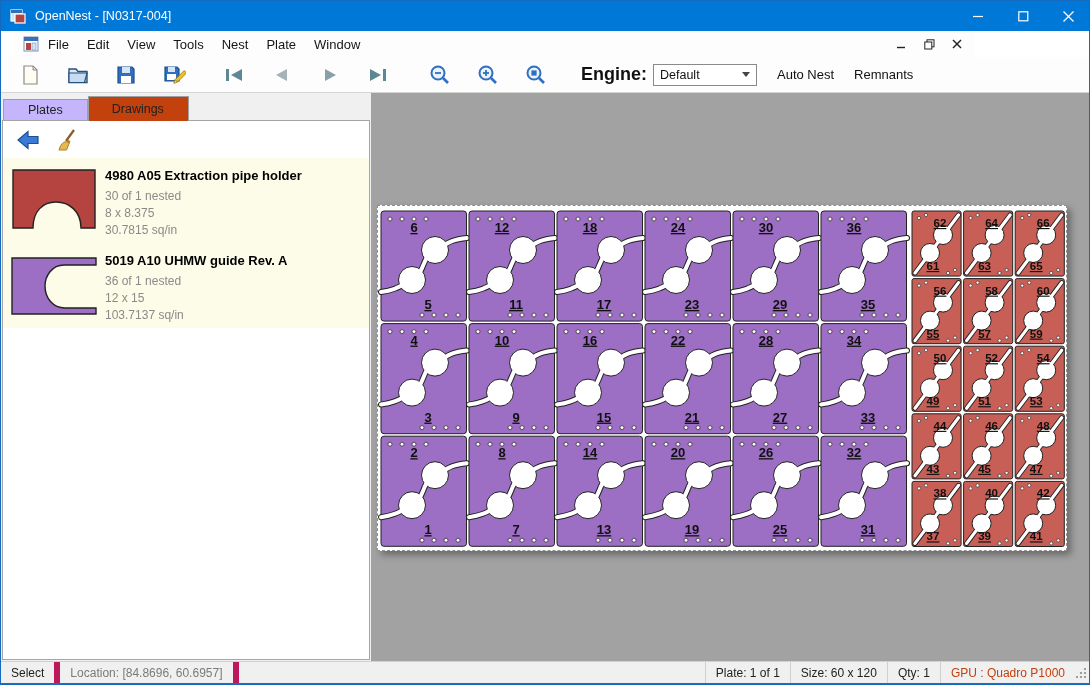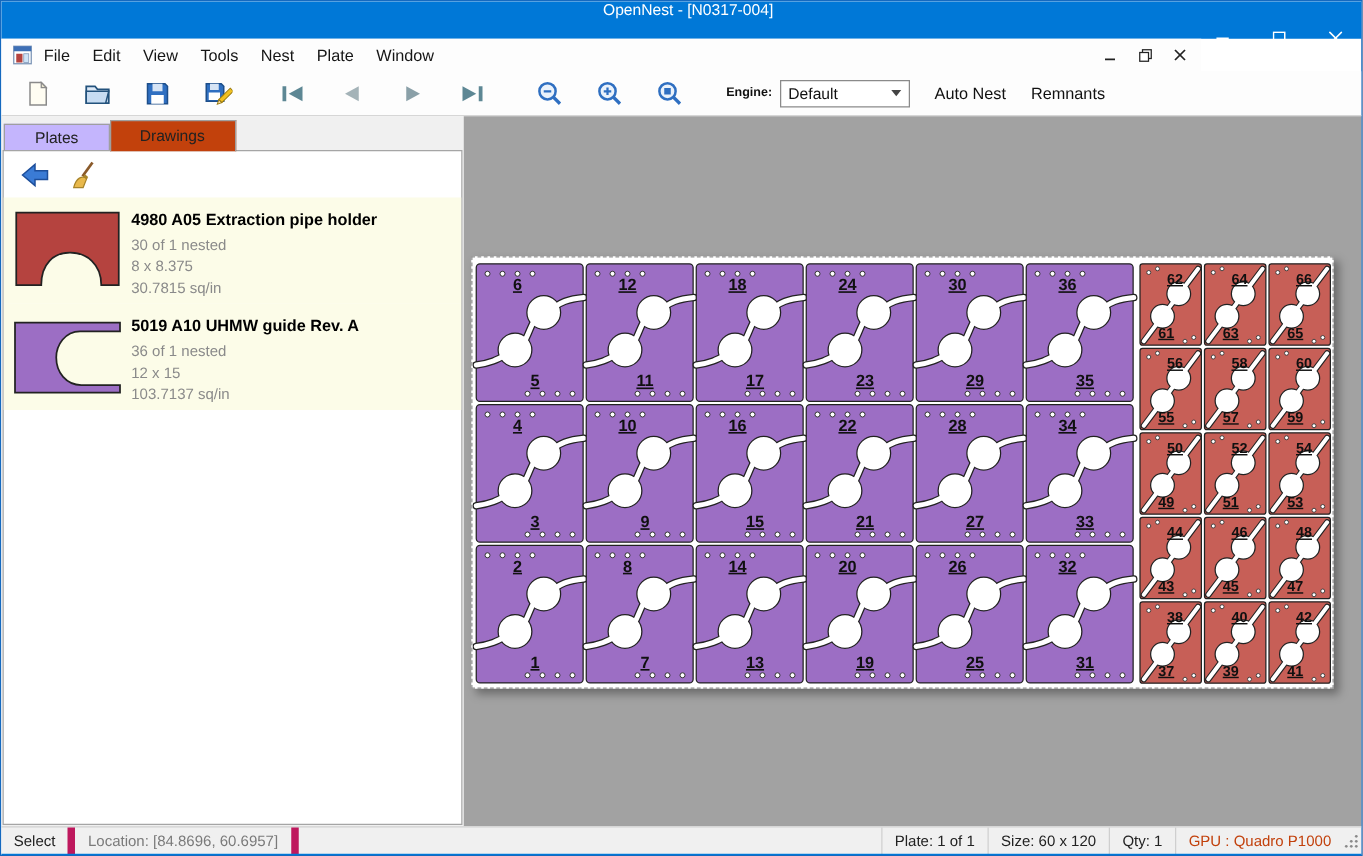--- a/index.html
+++ b/index.html
@@ -1,37 +1,37 @@
 <!DOCTYPE html>
 <html><head>
 <meta charset="utf-8">
 <style>
   * { box-sizing: border-box; margin: 0; padding: 0; }
   body { font-family: "Liberation Sans", sans-serif; background:#444; }
   .window { position: relative; width: 1090px; height: 685px; background:#fff; overflow: hidden; border:1px solid #1569bf; }
 
   
-  .titlebar { position:absolute; left:0; top:0; width:1090px; height:30px; background:#0078D7; display:flex; align-items:center; color:#fff;flex-direction:column; }
+  .titlebar { position:absolute; left:0; top:0; width:1090px; height:30px; background:#0078D7; display:flex; align-items:center; color:#fff; }
   .titlebar .app-icon { margin-left:9px; width:16px; height:16px; }
   .titlebar .title { margin-left:9px; font-size:12.5px; }
   .win-controls { margin-left:auto; display:flex; height:30px; }
   .win-btn { width:45px; height:30px; display:flex; align-items:center; justify-content:center; }
 
   
-  .menubar { position:absolute; left:0; top:30px; width:960px; height:26px; background:#fdfdfd; display:flex; align-items:center; }
+  .menubar { position:absolute; left:13px; top:30px; width:960px; height:26px; background:#fdfdfd; display:flex; align-items:center; }
   .mdi-icon { margin-left:9px; width:16px; height:16px; }
   .menu-item { padding:4px 9px; font-size:13px; color:#151515; cursor:default; }
   .mdi-controls { margin-left:auto; display:flex; align-items:center; gap:14px; padding-right:10px; }
   .mdi-btn { width:14px; height:14px; display:flex; align-items:center; justify-content:center; }
 
   
   .toolbar { position:absolute; left:0; top:56px; width:1090px; height:36px; background:#fdfdfd; border-bottom:1px solid #d6d6d6; display:flex; align-items:center; }
   .tb-btn { width:34px; height:32px; display:flex; align-items:center; justify-content:center; border-radius:2px; }
   .tb-gap { width:14px; }
-  .tb-label { font-size:10px; font-weight:bold; color:#111; margin:0 6px 0 28px; }
+  .tb-label { font-size:18px; font-weight:bold; color:#111; margin:0 6px 0 28px; }
   .engine-select { width:104px; height:22px; border:1px solid #8a8a8a; background:#fff; display:flex; align-items:center; font-size:12.5px; padding:0 6px; color:#111; }
   .engine-select .caret { margin-left:auto; width:0; height:0; border-left:4px solid transparent; border-right:4px solid transparent; border-top:5px solid #444; }
   .tb-text-btn { font-size:13px; color:#111; padding:6px 10px; border-radius:2px; }
 
   
   .left-panel { position:absolute; left:0; top:92px; width:370px; height:568px; background:#f0f0f0; }
   .tabstrip { position:absolute; left:2px; top:3px; display:flex; align-items:flex-end; height:25px; }
   .tab { height:22px; padding:0 24px; font-size:12.5px; display:flex; align-items:center; border:1px solid #9f9f9f; background:#c4b5fd; color:#222; }
   .tab.active { height:25px; background:#c2410c; border-bottom:none; z-index:3; font-size:12.5px;padding-left:23px; }
   .tab-page { position:absolute; left:1px; top:27px; width:368px; height:540px; background:#fff; border:1px solid #a5a5a5; }

